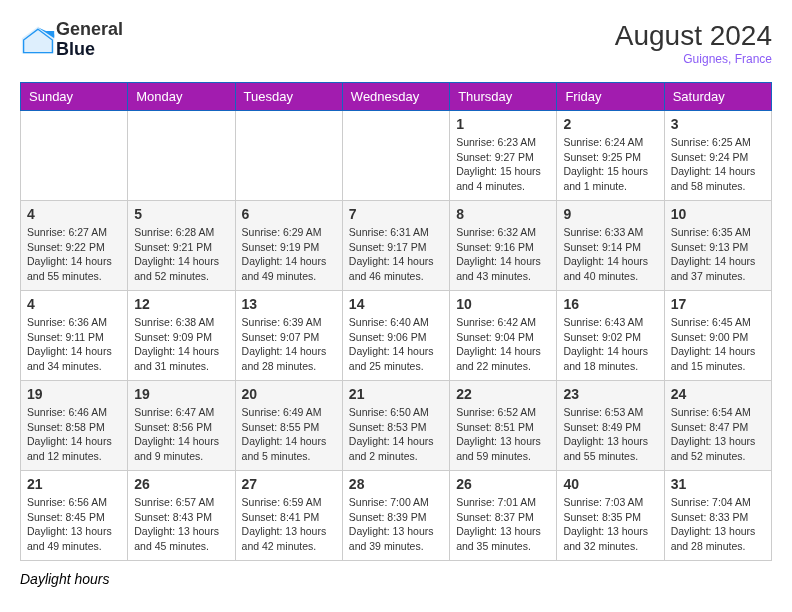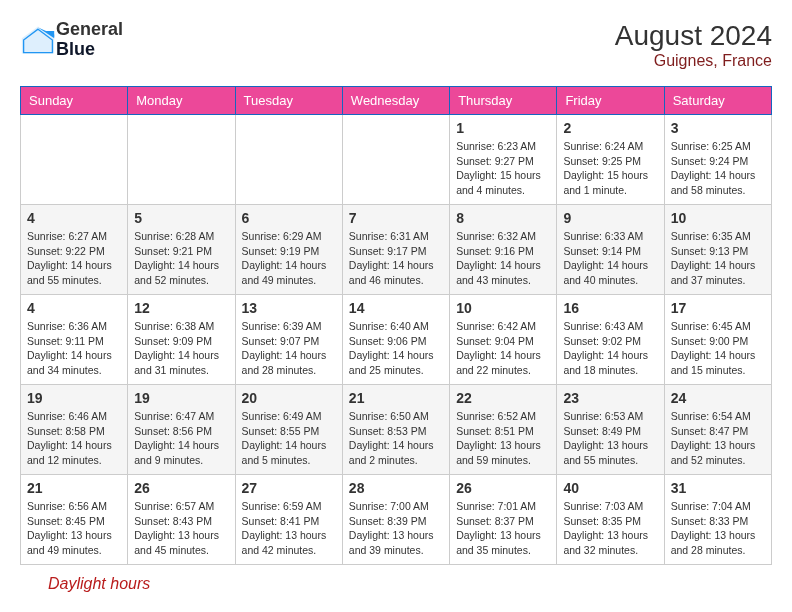--- a/index.html
+++ b/index.html
@@ -35,30 +35,30 @@
     }
     .title-block {
       text-align: right;
     }
     .month-year {
       font-size: 28px;
       font-weight: normal;
       color: #333;
     }
     .location {
-      font-size: 16px;
-      color: #7f1d1d;
+      font-size: 12px;
+      color: #8b5cf6;
     }
     .calendar {
       width: 100%;
       border-collapse: collapse;
       font-size: 11px;
     }
     .calendar th {
-      background: #ec4899;
+      background: #a21caf;
       color: #fff;
       padding: 6px 8px;
       text-align: left;
       font-size: 13px;
       font-weight: normal;
       border: 1px solid #1565C0;
     }
     .calendar td {
       border: 1px solid #ccc;
       vertical-align: top;
@@ -81,23 +81,22 @@
     .day-info {
       color: #333;
       font-size: 10.5px;
       line-height: 1.4;
     }
     .empty-cell {
       background: #fff !important;
     }
     .footer {
       margin-top: 10px;
-      font-size: 16px;
-      color: #b91c1c;
-      margin-left: 28px;
+      font-size: 14px;
+      color: #000000;
     }
     .footer-label {
       font-style: italic;
     }
   </style>
 </head>
 <body>
 
 <div class="header">
   <div class="logo">

